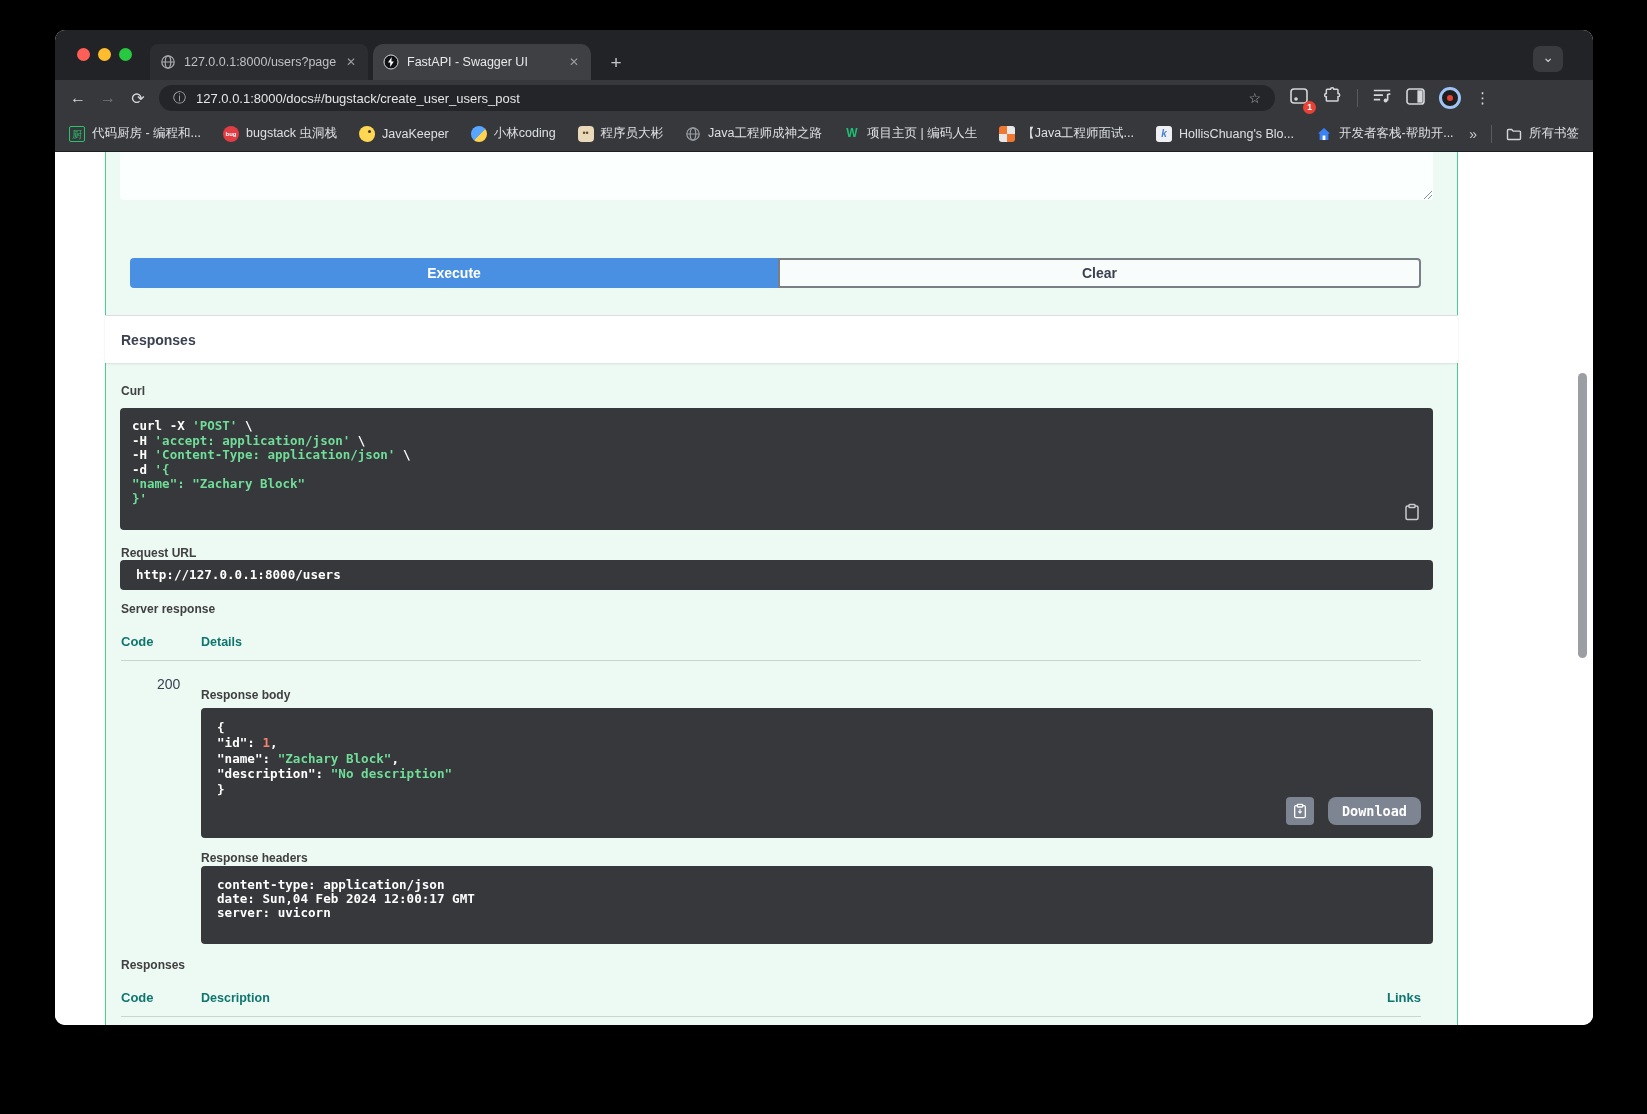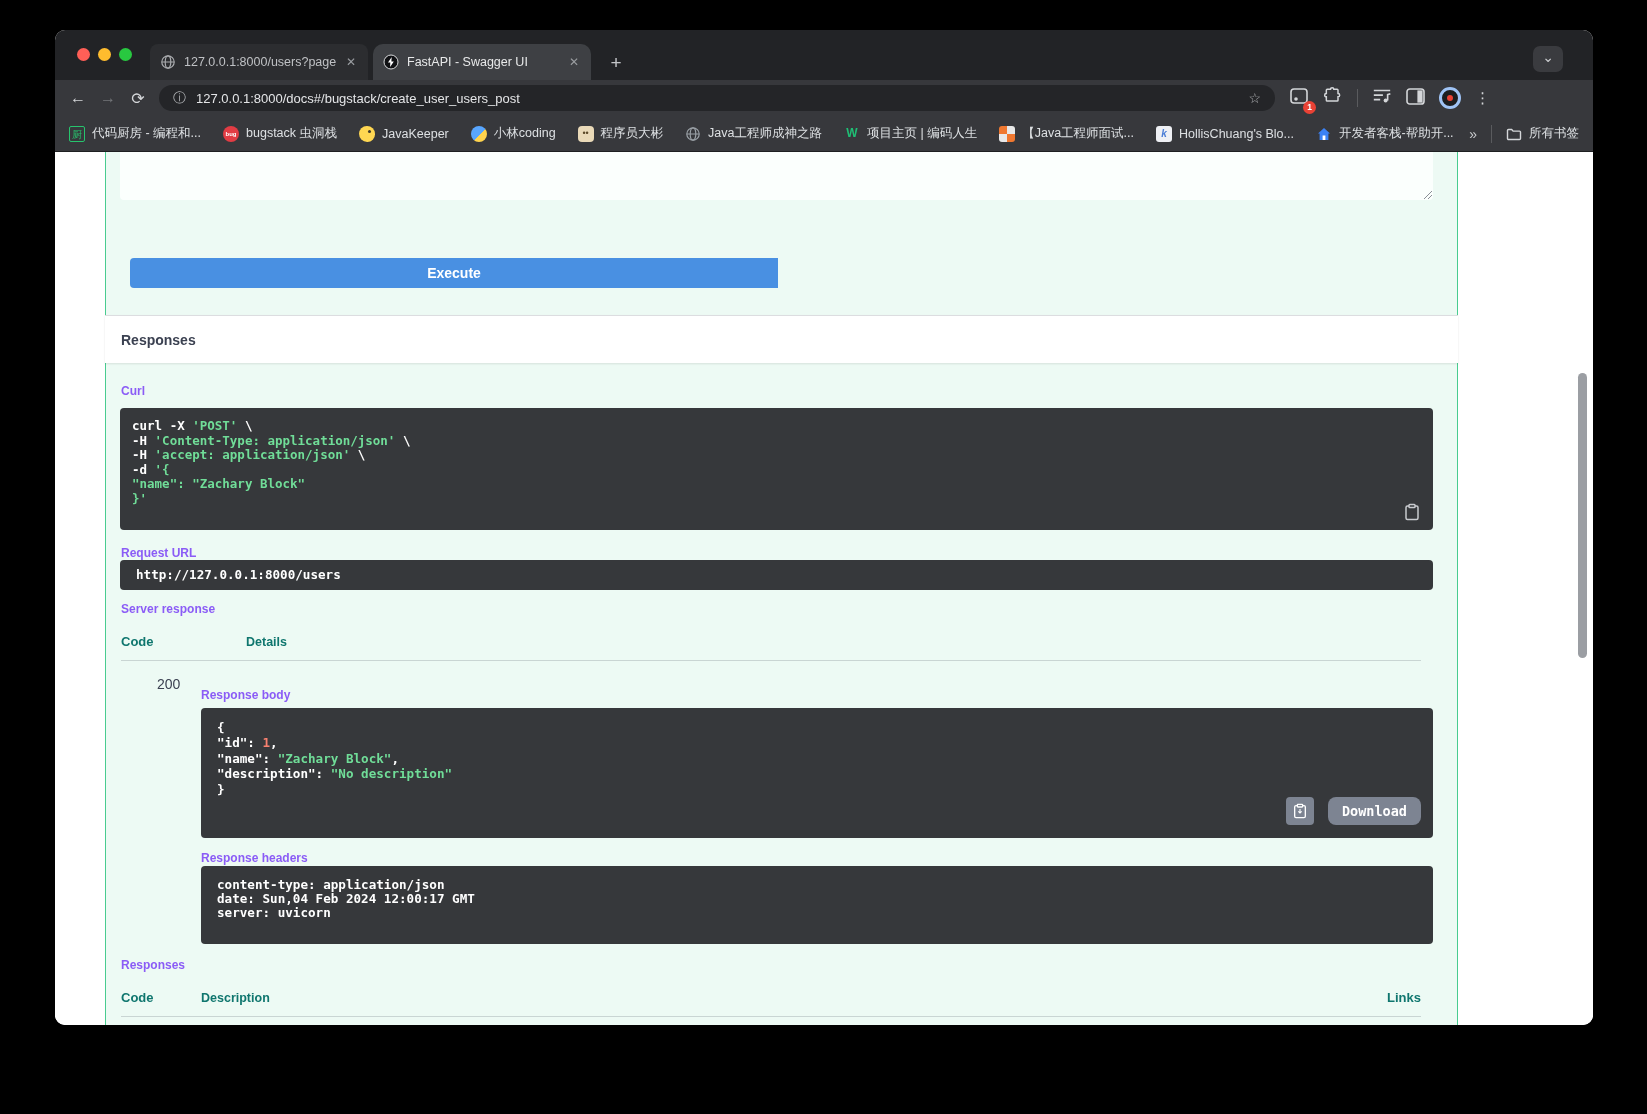--- a/index.html
+++ b/index.html
@@ -38,21 +38,21 @@
   .bk-left { display:flex; align-items:center; gap:22px; flex:1; overflow:hidden; }
   .bk-item { display:flex; align-items:center; gap:7px; font-size:12.5px; color:#dde0e3; white-space:nowrap; }
   .bk-right { display:flex; align-items:center; gap:14px; }
   .bk-ov { color:#c9cbce; font-size:14px; }
   .fv { display:inline-block; width:16px; height:16px; text-align:center; line-height:15px; font-style:normal; flex:none; }
 
   
   .viewport { position:relative; height:873px; background:#fff; overflow:hidden;padding-left:20px; }
   .opblock { position:absolute; left:50px; top:-10px; width:1353px; height:1400px; background:#edfaf4; border:1px solid #49cc90; border-radius:4px; }
   .abs { position:absolute; }
-  .lbl { font-size:12px; font-weight:600; color:#8b5cf6; }
+  .lbl { font-size:12px; font-weight:600; color:#404040; }
   .th { font-size:13px; font-weight:700; color:#0f766e; }
   .cell { font-size:14px; color:#3b4151;margin-left:36px; }
   .hr { height:1px; background:rgba(59,65,81,.2); }
 
   .bodyarea { left:65px; top:-20px; width:1313px; height:68px; background:#fbfffd; border-radius:4px; }
   .resize-glyph { position:absolute; right:3px; bottom:3px; width:10px; height:10px; }
 
   .btn-exec { left:75px; top:106px; width:648px; height:30px; background:#4990e2; color:#fff; font-size:14px; font-weight:600; text-align:center; line-height:30px; border-radius:4px 0 0 4px; }
   .btn-clear { left:723px; top:106px; width:643px; height:30px; background:#f8fdfb; border:2px solid #7a7f85; color:#3b4151; font-size:14px; font-weight:600; text-align:center; line-height:26px; border-radius:0 4px 4px 0; }
 
@@ -219,48 +219,49 @@
 
   <div class="viewport">
     <div class="opblock"></div>
 
     <textarea class="abs bodyarea" style="border: none; resize: none; outline: none;"></textarea>
     <svg class="abs resize-glyph" style="left:1368px; top:38px;" width="10" height="10" viewBox="0 0 10 10">
         <path d="M9 1 1 9M9 5 5 9" stroke="#8a8f96" stroke-width="1"></path>
       </svg>
 
     <div class="abs btn-exec">Execute</div>
+    <div class="abs btn-clear">Clear</div>
 
     <div class="abs sec-hdr">
       <span>Responses</span>
     </div>
 
     <div class="abs lbl" style="left:66px; top:232px;">Curl</div>
     <div class="abs codeblock curl-block" id="curl-code">
 
     <div><span class="tok-p">curl -X </span><span class="tok-s">'POST'</span><span class="tok-p"> \</span></div>
+        <div><span class="tok-p">  -H </span><span class="tok-s">'accept: application/json'</span><span class="tok-p"> \</span></div>
         <div><span class="tok-p">  -H </span><span class="tok-s">'Content-Type: application/json'</span><span class="tok-p"> \</span></div>
-        <div><span class="tok-p">  -H </span><span class="tok-s">'accept: application/json'</span><span class="tok-p"> \</span></div>
         <div><span class="tok-p">  -d </span><span class="tok-s">'{</span></div>
         <div><span class="tok-s">  "name": "Zachary Block"</span></div>
         <div><span class="tok-s">}'</span></div>
         <span class="curl-copy">
         <svg width="18" height="18" viewBox="0 0 24 24" fill="none" stroke="#c8cace" stroke-width="2">
             <path d="M16 4h2a2 2 0 0 1 2 2v14a2 2 0 0 1-2 2H6a2 2 0 0 1-2-2V6a2 2 0 0 1 2-2h2"></path>
             <rect x="8" y="2" width="8" height="4" rx="1"></rect>
           </svg>
       </span>
       </div>
 
     <div class="abs lbl" style="left:66px; top:394px;">Request URL</div>
     <div class="abs codeblock url-block">http://127.0.0.1:8000/users</div>
 
     <div class="abs lbl" style="left:66px; top:450px;">Server response</div>
     <div class="abs th" style="left:66px; top:482px;">Code</div>
-    <div class="abs th" style="left:146px; top:483px; font-weight:600; font-size:12.5px;margin-left:45px;">Details</div>
+    <div class="abs th" style="left:146px; top:483px; font-weight:600; font-size:12.5px;">Details</div>
     <div class="abs hr" style="left:66px; top:508px; width:1300px;"></div>
 
     <div class="abs cell" style="left:66px; top:524px;">200</div>
     <div class="abs lbl" style="left:146px; top:536px;">Response body</div>
     <div class="abs codeblock json-block" id="json-code">
 
     <div><span class="tok-p">{</span></div>
         <div><span class="tok-p">  "id": </span><span class="tok-n">1</span><span class="tok-p">,</span></div>
         <div><span class="tok-p">  "name": </span><span class="tok-s">"Zachary Block"</span><span class="tok-p">,</span></div>
         <div><span class="tok-p">  "description": </span><span class="tok-s">"No description"</span></div>

